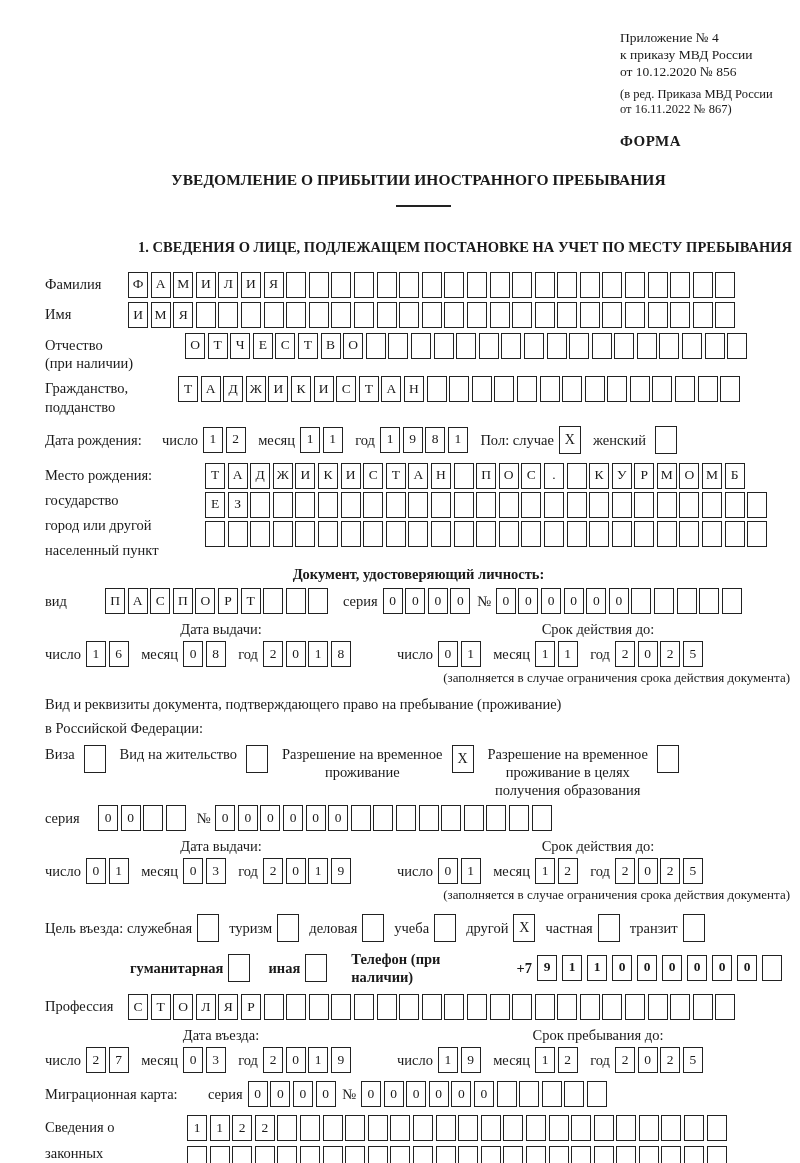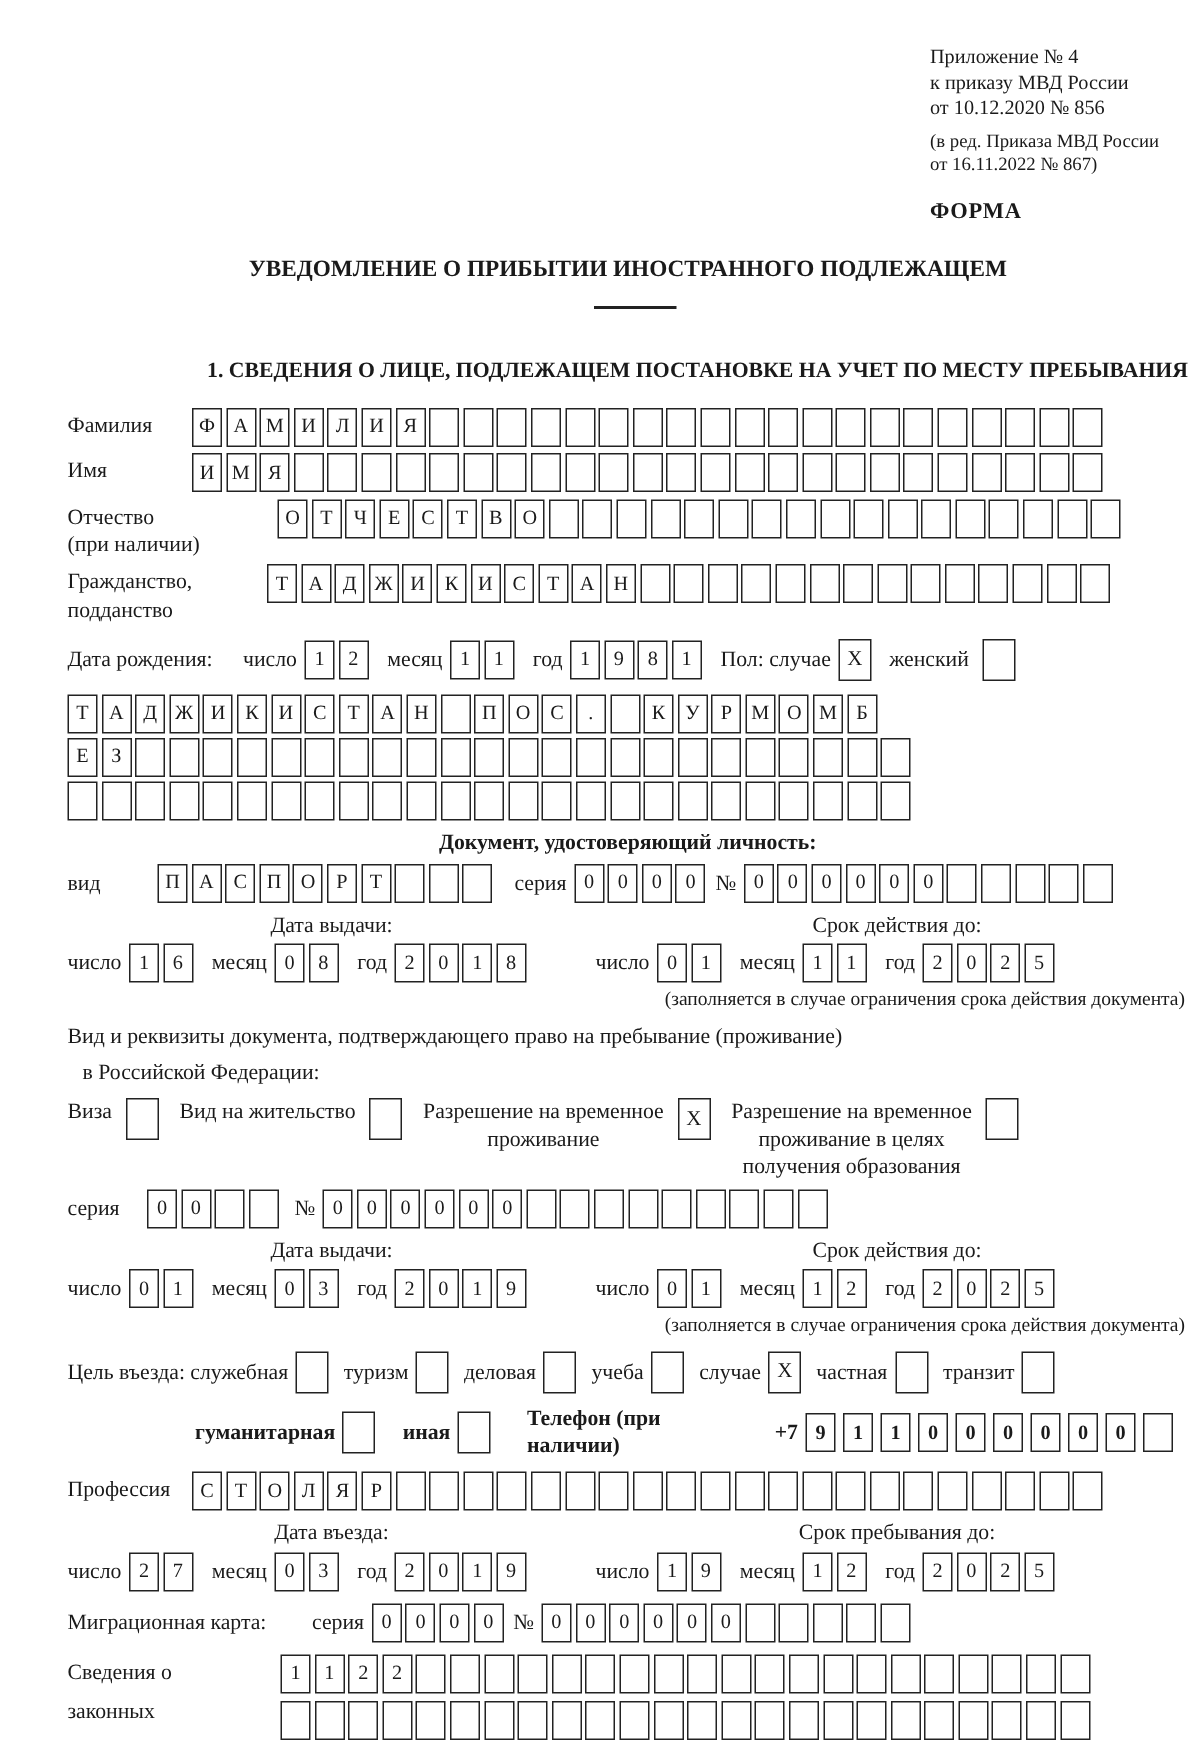--- a/index.html
+++ b/index.html
@@ -61,21 +61,21 @@
     <div>к приказу МВД России</div>
     <div>от 10.12.2020 № 856</div>
     <div class="sub">
       <div>(в ред. Приказа МВД России</div>
       <div>от 16.11.2022 № 867)</div>
     </div>
   </div>
   <div class="forma">ФОРМА</div>
 
   <div class="title">
-    <div>УВЕДОМЛЕНИЕ О ПРИБЫТИИ ИНОСТРАННОГО ПОДЛЕЖАЩЕМ</div>
+    <div>УВЕДОМЛЕНИЕ О ПРИБЫТИИ ИНОСТРАННОГО ПРЕБЫВАНИЯ</div>
     <div>
       <span class="title-underline"></span>
     </div>
   </div>
 
   <div class="sect">1. СВЕДЕНИЯ О ЛИЦЕ, ПОДЛЕЖАЩЕМ ПОСТАНОВКЕ НА УЧЕТ ПО МЕСТУ ПРЕБЫВАНИЯ</div>
 
   <div class="frow">
     <div class="flabel w83">Фамилия</div>
     <div class="cells">
@@ -235,20 +235,26 @@
           <span class="cell">1</span>
         </span>
       </span>
     <span class="dlbl">Пол: случае</span>
     <span class="checkbox">X</span>
     <span class="dlbl gap12">женский</span>
     <span class="checkbox gap4"></span>
   </div>
 
   <div class="frow">
+    <div class="flabel w160">
+      <div style="margin-bottom:7px;">Место рождения:</div>
+      <div style="margin-bottom:7px;">государство</div>
+      <div style="margin-bottom:7px;">город или другой</div>
+      <div>населенный пункт</div>
+    </div>
     <div class="stack">
       <div class="cells">
           <span class="cell">Т</span>
           <span class="cell">А</span>
           <span class="cell">Д</span>
           <span class="cell">Ж</span>
           <span class="cell">И</span>
           <span class="cell">К</span>
           <span class="cell">И</span>
           <span class="cell">С</span>
@@ -415,21 +421,21 @@
             <span class="cell">0</span>
             <span class="cell">2</span>
             <span class="cell">5</span>
           </span>
         </span>
     </div>
   </div>
   <div class="note-r">(заполняется в случае ограничения срока действия документа)</div>
 
   <div>Вид и реквизиты документа, подтверждающего право на пребывание (проживание)</div>
-  <div style="margin-top:6px;margin-left:10px;">в Российской Федерации:</div>
+  <div style="margin-top:6px;">в Российской Федерации:</div>
 
   <div style="display:flex;align-items:flex-start;margin-top:8px;margin-bottom:6px;">
     <div class="opt">
       <span class="olabel">Виза</span>
       <span class="checkbox"></span>
     </div>
     <div class="opt">
       <span class="olabel">Вид на жительство</span>
       <span class="checkbox"></span>
     </div>
@@ -537,21 +543,21 @@
 
   <div class="purpose">
     <span>Цель въезда: служебная</span>
     <span class="checkbox"></span>
     <span>туризм</span>
     <span class="checkbox"></span>
     <span>деловая</span>
     <span class="checkbox"></span>
     <span>учеба</span>
     <span class="checkbox"></span>
-    <span>случае</span>
+    <span>другой</span>
     <span class="checkbox">X</span>
     <span>частная</span>
     <span class="checkbox"></span>
     <span>транзит</span>
     <span class="checkbox" style="margin-right:0;"></span>
   </div>
   <div class="purpose" style="margin-top:2px;padding-left:85px;font-weight:bold;">
     <span>гуманитарная</span>
     <span class="checkbox" style="margin-right:18px;"></span>
     <span>иная</span>

